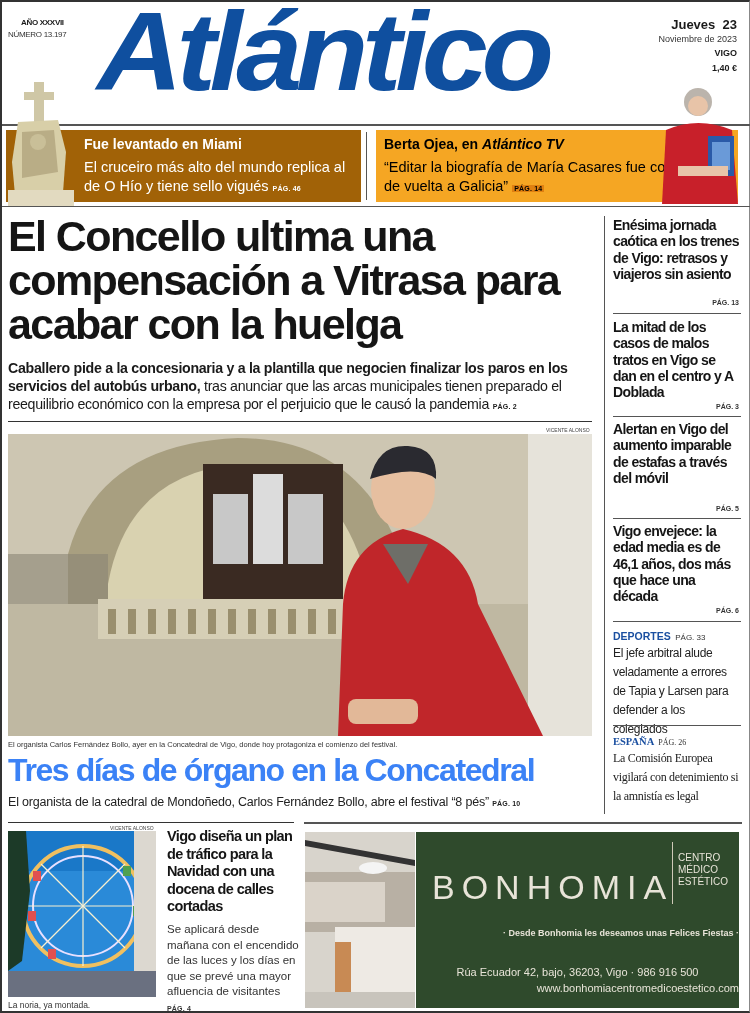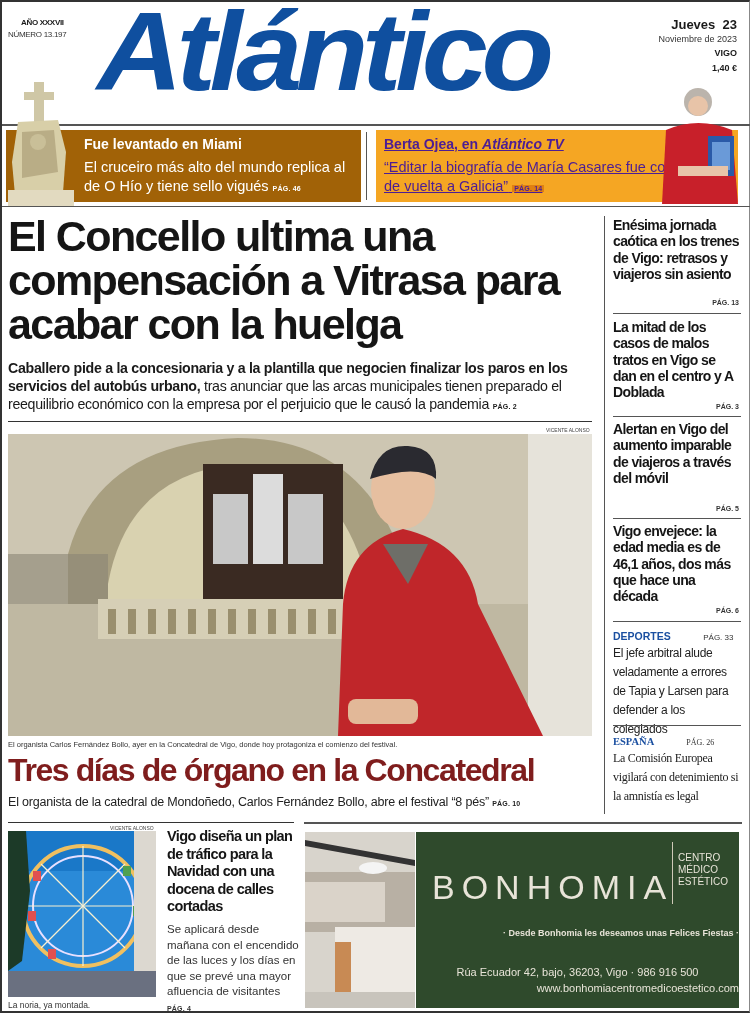--- a/index.html
+++ b/index.html
@@ -17,47 +17,47 @@
   .price { position: absolute; right: 12px; top: 61px; font-size: 9px; font-weight: bold; }
   .mast-rule { position: absolute; left: 0; top: 122px; width: 750px; height: 2px; background: #555; }
 
   
   .teaser { position: absolute; top: 128px; height: 72px; }
   .teaser-left { left: 4px; width: 355px; background: #a16207; }
   .teaser-right { left: 374px; width: 362px; background: #f5a623; }
   .teaser .kicker { position: absolute; top: 6px; font-size: 14px; font-weight: bold; }
   .teaser .body { position: absolute; top: 28px; font-size: 14.5px; line-height: 19px; }
   .teaser-left .kicker, .teaser-left .body { left: 78px; color: #fff; }
-  .teaser-right .kicker, .teaser-right .body { left: 8px; color: #4c1d95; text-decoration: underline; }
+  .teaser-right .kicker, .teaser-right .body { left: 8px; color: #000000; }
   .pag { font-size: 7px; font-weight: bold; letter-spacing: 0.2px; }
   .pag-box { background: #e08010; padding: 0 2px; }
   .cruceiro { position: absolute; left: 6px; top: 80px; width: 66px; height: 124px; }
   .berta { position: absolute; left: 646px; top: 78px; width: 94px; height: 124px; }
   .sep-vert { position: absolute; left: 364px; top: 130px; width: 1px; height: 68px; background: #555; }
   .teaser-rule { position: absolute; left: 0; top: 204px; width: 750px; height: 1px; background: #555; }
 
   
   .headline { position: absolute; left: 6px; top: 212px; width: 590px; font-size: 43px; line-height: 44px; font-weight: bold; letter-spacing: -1.6px; color: #151515; }
   .deck { position: absolute; left: 6px; top: 357px; width: 586px; font-size: 14.2px; line-height: 18px; letter-spacing: -0.3px; }
   .deck b { font-weight: bold; }
   .deck-rule { position: absolute; left: 6px; top: 419px; width: 584px; height: 1px; background: #333; }
   .credit { position: absolute; font-size: 5px; text-transform: uppercase; color: #444; }
   .photo-main { position: absolute; left: 6px; top: 432px; width: 584px; height: 302px; overflow: hidden; }
   .caption { position: absolute; left: 6px; top: 738px; font-size: 7.5px; color: #333; }
-  .second-head { position: absolute; left: 6px; top: 750px; font-size: 32px; font-weight: bold; letter-spacing: -1.4px; color: #7f1d1d; }
+  .second-head { position: absolute; left: 6px; top: 750px; font-size: 32px; font-weight: bold; letter-spacing: -1.4px; color: #3b82f6; }
   .second-deck { position: absolute; left: 6px; top: 793px; font-size: 12.5px; color: #222; letter-spacing: -0.2px; }
 
   
   .col-rule-v { position: absolute; left: 602px; top: 214px; width: 1px; height: 598px; background: #555; }
   .side-item { position: absolute; left: 611px; width: 128px; }
   .side-item h3 { font-size: 14px; line-height: 16.3px; font-weight: bold; letter-spacing: -0.6px; color: #151515; }
   .side-item .pg { position: absolute; right: 2px; bottom: 1px; font-size: 7px; font-weight: bold; color: #333; }
   .side-sep { position: absolute; left: 611px; width: 128px; height: 1px; background: #555; }
   .side-section { font-size: 10.5px; font-weight: bold; color: #1a4fa0; }
-  .side-section-pag { font-size: 8px; color: #333; margin-left: 28px; }
+  .side-section-pag { font-size: 8px; color: #333; }
   .side-item p { font-size: 12px; line-height: 19px; color: #222; letter-spacing: -0.3px; }
 
   
   .bottom-rule { position: absolute; left: 6px; top: 820px; width: 286px; height: 1px; background: #333; }
   .bottom-rule2 { position: absolute; left: 302px; top: 820px; width: 438px; height: 2px; background: #555; }
   .photo-wheel { position: absolute; left: 6px; top: 829px; width: 148px; height: 166px; overflow: hidden; }
   .wheel-caption { position: absolute; left: 6px; top: 998px; font-size: 8.5px; color: #333; }
   .vigo-head { position: absolute; left: 165px; top: 826px; width: 132px; font-size: 14.5px; line-height: 17.5px; font-weight: bold; letter-spacing: -0.6px; color: #151515; }
   .vigo-body { position: absolute; left: 165px; top: 920px; width: 132px; font-size: 11.5px; line-height: 15.5px; color: #333; }
 
@@ -173,21 +173,21 @@
   </div>
   <div class="side-sep" style="top:311px;"></div>
 
   <div class="side-item" style="top:317px; height:92px;">
     <h3>La mitad de los casos de malos tratos en Vigo se dan en el centro y A Doblada</h3>
     <span class="pg">PÁG. 3</span>
   </div>
   <div class="side-sep" style="top:414px;"></div>
 
   <div class="side-item" style="top:419px; height:92px;">
-    <h3>Alertan en Vigo del aumento imparable de viajeros a través del móvil</h3>
+    <h3>Alertan en Vigo del aumento imparable de estafas a través del móvil</h3>
     <span class="pg">PÁG. 5</span>
   </div>
   <div class="side-sep" style="top:516px;"></div>
 
   <div class="side-item" style="top:521px; height:92px;">
     <h3>Vigo envejece: la edad media es de 46,1 años, dos más que hace una década</h3>
     <span class="pg">PÁG. 6</span>
   </div>
   <div class="side-sep" style="top:619px;"></div>
 

